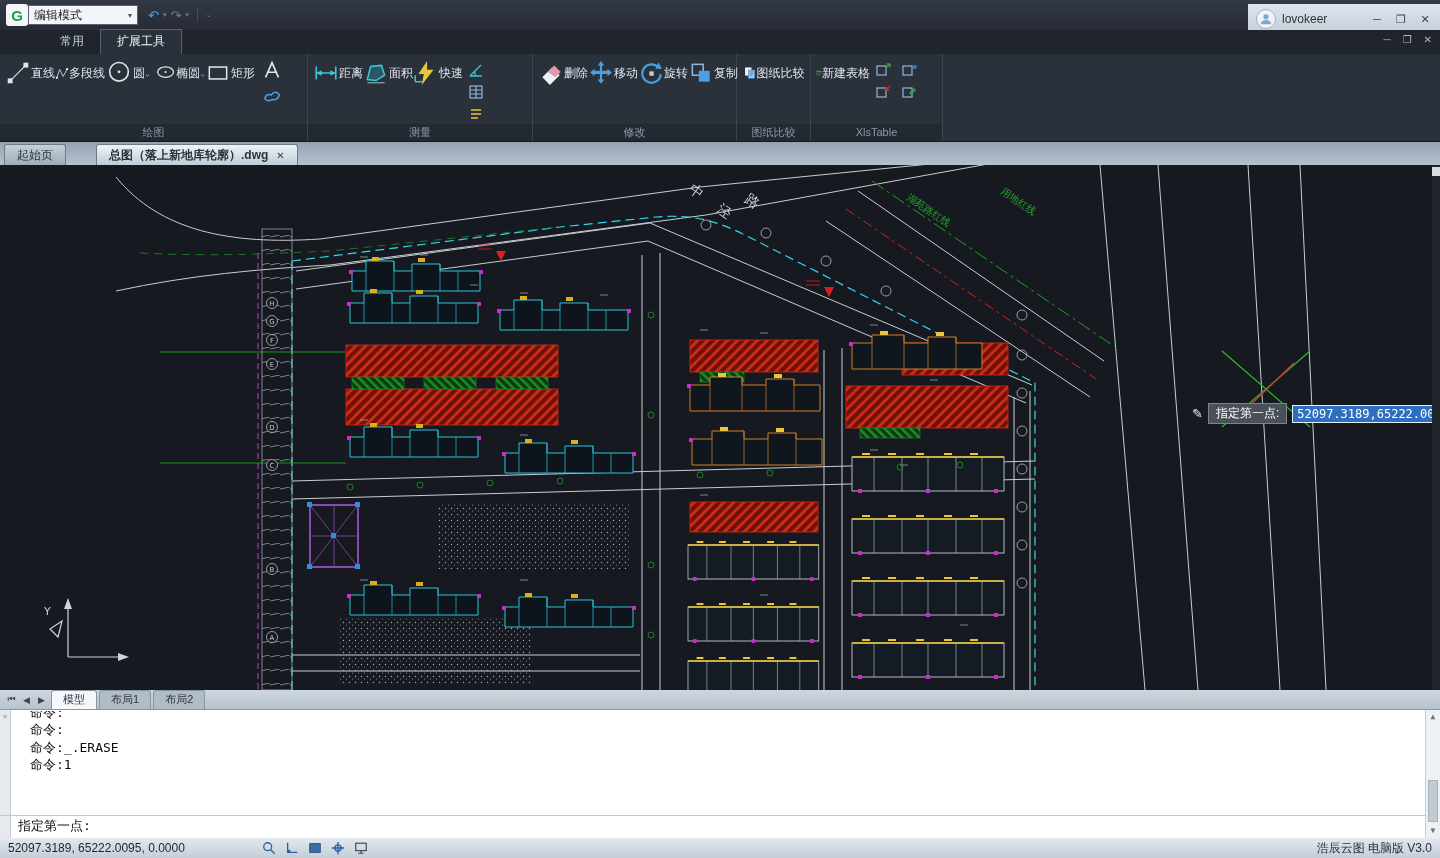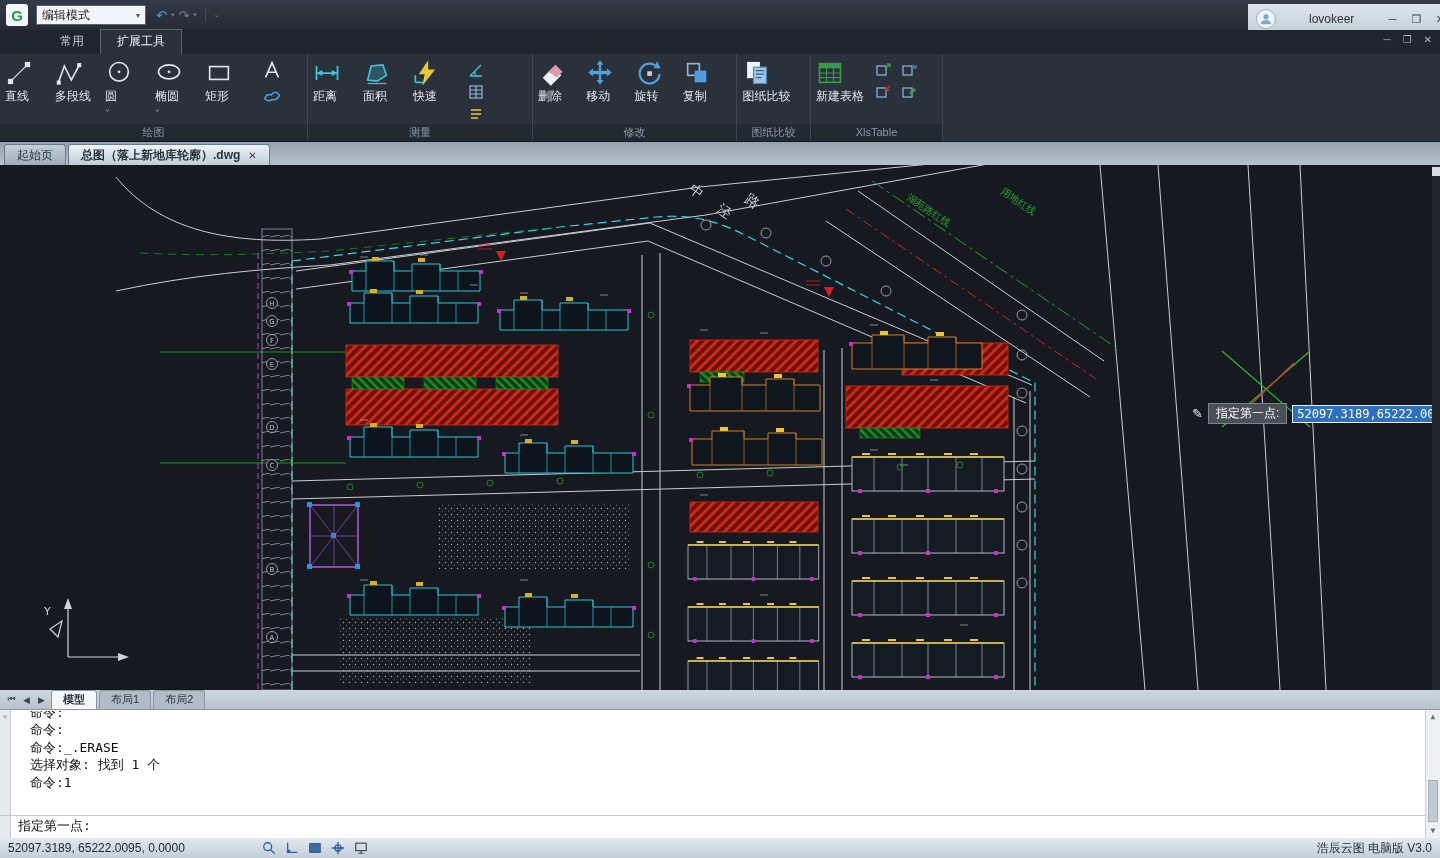--- a/index.html
+++ b/index.html
@@ -3,78 +3,78 @@
 <meta charset="utf-8">
 <style>
   * { margin:0; padding:0; box-sizing:border-box; }
   html,body { width:1440px; height:858px; }
   body { font-family:"Liberation Sans","DejaVu Sans",sans-serif; font-size:12px; background:#2b313b; overflow:hidden; }
   .window { position:relative; width:1440px; height:858px; display:flex; flex-direction:column; }
 
   
   .titlebar { height:30px; background:linear-gradient(#323947,#262b34); display:flex; align-items:center; position:relative; flex:none; }
   .logo { width:22px; height:22px; margin-left:6px; background:#f4f7fa; border-radius:3px; display:flex; align-items:center; justify-content:center; color:#1f9e40; font-weight:bold; font-size:15px; flex:none; }
-  .mode-select { margin-left:8px; width:110px; height:20px; background:#f2f6fa; border:1px solid #59636f; color:#222; display:flex; align-items:center; justify-content:space-between; padding:0 5px; font-size:12px;gap:28px; }
+  .mode-select { margin-left:0; width:110px; height:20px; background:#f2f6fa; border:1px solid #59636f; color:#222; display:flex; align-items:center; justify-content:space-between; padding:0 5px; font-size:12px;gap:28px; }
   .mode-select .arr { font-size:8px; color:#555; }
   .qat { display:flex; align-items:center; gap:4px; margin-left:10px; color:#8b97a5; }
   .qat .ico { font-size:13px; line-height:1; }
   .qat .undo { color:#4aa0e0; }
   .qat .redo { color:#737d89; }
   .qat .drop { font-size:7px; color:#737d89; }
   .qat .sep { width:1px; height:14px; background:#454d59; margin:0 4px; }
   .win-title { position:absolute; left:300px; right:300px; text-align:center; color:#70808f; font-size:12px; pointer-events:none; white-space:nowrap; }
-  .user-area { position:absolute; right:0; top:4px; height:30px; width:192px; background:linear-gradient(#dde6ed,#c2ced8); display:flex; align-items:center; padding-left:8px;gap:27px; }
+  .user-area { position:absolute; right:0; top:4px; height:30px; width:192px; background:linear-gradient(#dde6ed,#c2ced8); display:flex; align-items:center; padding-left:8px; }
   .avatar { width:20px; height:20px; border-radius:50%; background:#eef4f8; border:1px solid #9fb2c2; display:flex; align-items:center; justify-content:center; flex:none; }
   .avatar svg { width:14px; height:14px; }
   .user-name { margin-left:6px; color:#333; font-size:12px; flex:1; }
   .win-controls { display:flex; align-items:center; gap:2px; margin-right:4px; }
   .win-controls span { width:22px; text-align:center; color:#3a4450; font-size:11px; cursor:default; }
 
   
   .ribbon-tabs { height:24px; background:#20252d; display:flex; align-items:flex-end; padding-left:44px; position:relative; flex:none; }
   .rtab { padding:3px 16px 4px; color:#c2ccd6; font-size:12px; }
   .rtab.active { border:1px solid #5a6470; border-bottom:none; background:#2b313b; color:#eef3f8; }
   .mdi-controls { position:absolute; right:8px; top:4px; display:flex; gap:12px; color:#aeb8c4; font-size:10px; }
 
   
   .ribbon { height:88px; background:#2b313b; display:flex; border-bottom:1px solid #141820; flex:none; }
   .rgroup { display:flex; flex-direction:column; border-right:1px solid #3c4450; flex:none; }
   .rgroup-body { flex:1; display:flex; align-items:flex-start; padding:3px 5px 0; }
   .rgroup-label { height:17px; background:#232831; color:#8b99a9; font-size:11px; text-align:center; line-height:16px; }
-  .rbtn { width:50px; display:flex; flex-direction:column; color:#dfe6ee; font-size:12px; padding-top:2px; cursor:default;font-family:Liberation Mono, monospace; }
+  .rbtn { width:50px; display:flex; flex-direction:row; align-items:center; color:#dfe6ee; font-size:12px; padding-top:2px; cursor:default;font-family:Liberation Mono, monospace; }
   .rbtn svg { width:28px; height:28px; }
   .rbtn .lbl { margin-top:1px; white-space:nowrap; }
   .chev { font-size:8px; color:#93a0ae; line-height:7px; height:7px; }
   .rcol-small { display:flex; flex-direction:column; gap:4px; padding:4px 2px 0; }
   .rsmall { width:22px; height:18px; display:flex; align-items:center; justify-content:center; }
   .rsmall svg { width:16px; height:16px; }
   .rcol-text { width:34px; display:flex; flex-direction:column; align-items:center; gap:3px; padding-top:2px; }
   .rcol-text svg { width:22px; height:22px; }
 
   
-  .doc-tabs { height:23px; background:linear-gradient(#95a2b0,#b6c1cc); display:flex; align-items:flex-end; padding-left:4px; flex:none; }
+  .doc-tabs { height:23px; background:linear-gradient(#95a2b0,#b6c1cc); display:flex; align-items:flex-end; padding-left:4px; flex:none;gap:28px; }
   .dtab { height:21px; display:flex; align-items:center; padding:0 12px; margin-right:2px; font-size:12px; color:#2b333b; border:1px solid #6e7a88; border-bottom:none; border-radius:3px 3px 0 0; background:linear-gradient(#c3cfd9,#9fadbb); }
   .dtab.active { background:linear-gradient(#eef4f9,#bfccd7); font-weight:bold; }
   .dtab .close { margin-left:8px; color:#4a3a3a; font-size:10px; font-weight:normal; }
 
   
   .canvas { position:relative; height:525px; background:#161a20; overflow:hidden; flex:none; }
   .canvas svg.plan { position:absolute; left:0; top:0; }
   .dyn-tooltip { position:absolute; left:1192px; top:238px; display:flex; align-items:center; gap:5px; }
   .tt-pencil { color:#e8edf2; font-size:13px; }
   .tt-label { background:#4a5058; border:1px solid #7d848d; color:#fff; font-size:12px; padding:1px 7px; white-space:nowrap; }
   .tt-input { background:#2f6fc0; border:1px solid #e8eef4; color:#fff; font-size:12px; padding:1px 4px; font-family:"DejaVu Sans Mono",monospace; white-space:nowrap; }
   .canvas-vscroll { position:absolute; right:0; top:0; width:8px; height:100%; background:#20242b; }
   .canvas-vscroll .box { width:8px; height:9px; background:#d8dde2; margin-top:2px; }
 
   
   .layout-bar { height:19px; background:linear-gradient(#cdd7df,#b7c3cd); display:flex; align-items:center; padding-left:4px; flex:none; font-size:11px; }
   .lnav { color:#3a4550; font-size:9px; width:15px; text-align:center; }
   .ltab { padding:1px 11px 2px; margin-left:2px; border:1px solid #8a96a2; border-bottom:none; background:#b0bcc7; color:#2b333b; border-radius:3px 3px 0 0; }
-  .ltab.active { background:#f4f8fb; font-weight:bold; }
+  .ltab.active { background:#f4f8fb; font-weight:normal; }
 
   
   .cmd-panel { height:129px; background:#fff; position:relative; border-top:1px solid #8a96a2; font-family:"DejaVu Sans Mono","DejaVu Sans",monospace; font-size:13px; color:#101010; flex:none; }
   .cmd-gutter { position:absolute; left:0; top:0; bottom:0; width:11px; background:#e6eaee; border-right:1px solid #c6ced4; font-size:8px; color:#70records7a84; text-align:center; }
   .cmd-gutter .x { display:block; color:#8a929a; margin-top:2px; font-size:8px; }
   .cmd-lines { position:absolute; left:30px; top:1px; right:20px; line-height:17.5px; }
   .cmd-clip { height:10px; overflow:hidden; display:flex; align-items:flex-end; }
   .cmd-sep { position:absolute; left:0; right:15px; bottom:22px; border-top:1px solid #c2cad0; }
   .cmd-prompt { position:absolute; left:18px; bottom:3px; }
   .cmd-scroll { position:absolute; right:0; top:0; bottom:0; width:15px; background:#eef1f4; border-left:1px solid #c6ced4; }
@@ -584,21 +584,20 @@
   <div class="cmd-panel">
     <div class="cmd-gutter">
       <span class="x">✕</span>
     </div>
     <div class="cmd-lines">
       <div class="cmd-clip">
           <span>命令:</span>
         </div>
       <div>命令:</div>
       <div>命令:_.ERASE</div>
-      <div>选择对象: 找到 1 个</div>
       <div>命令:1</div>
     </div>
     <div class="cmd-sep"></div>
     <div class="cmd-prompt">指定第一点:</div>
     <div class="cmd-scroll">
       <div class="arrow">▲</div>
       <div class="thumb"></div>
       <div class="arrow dn">▼</div>
     </div>
   </div>

